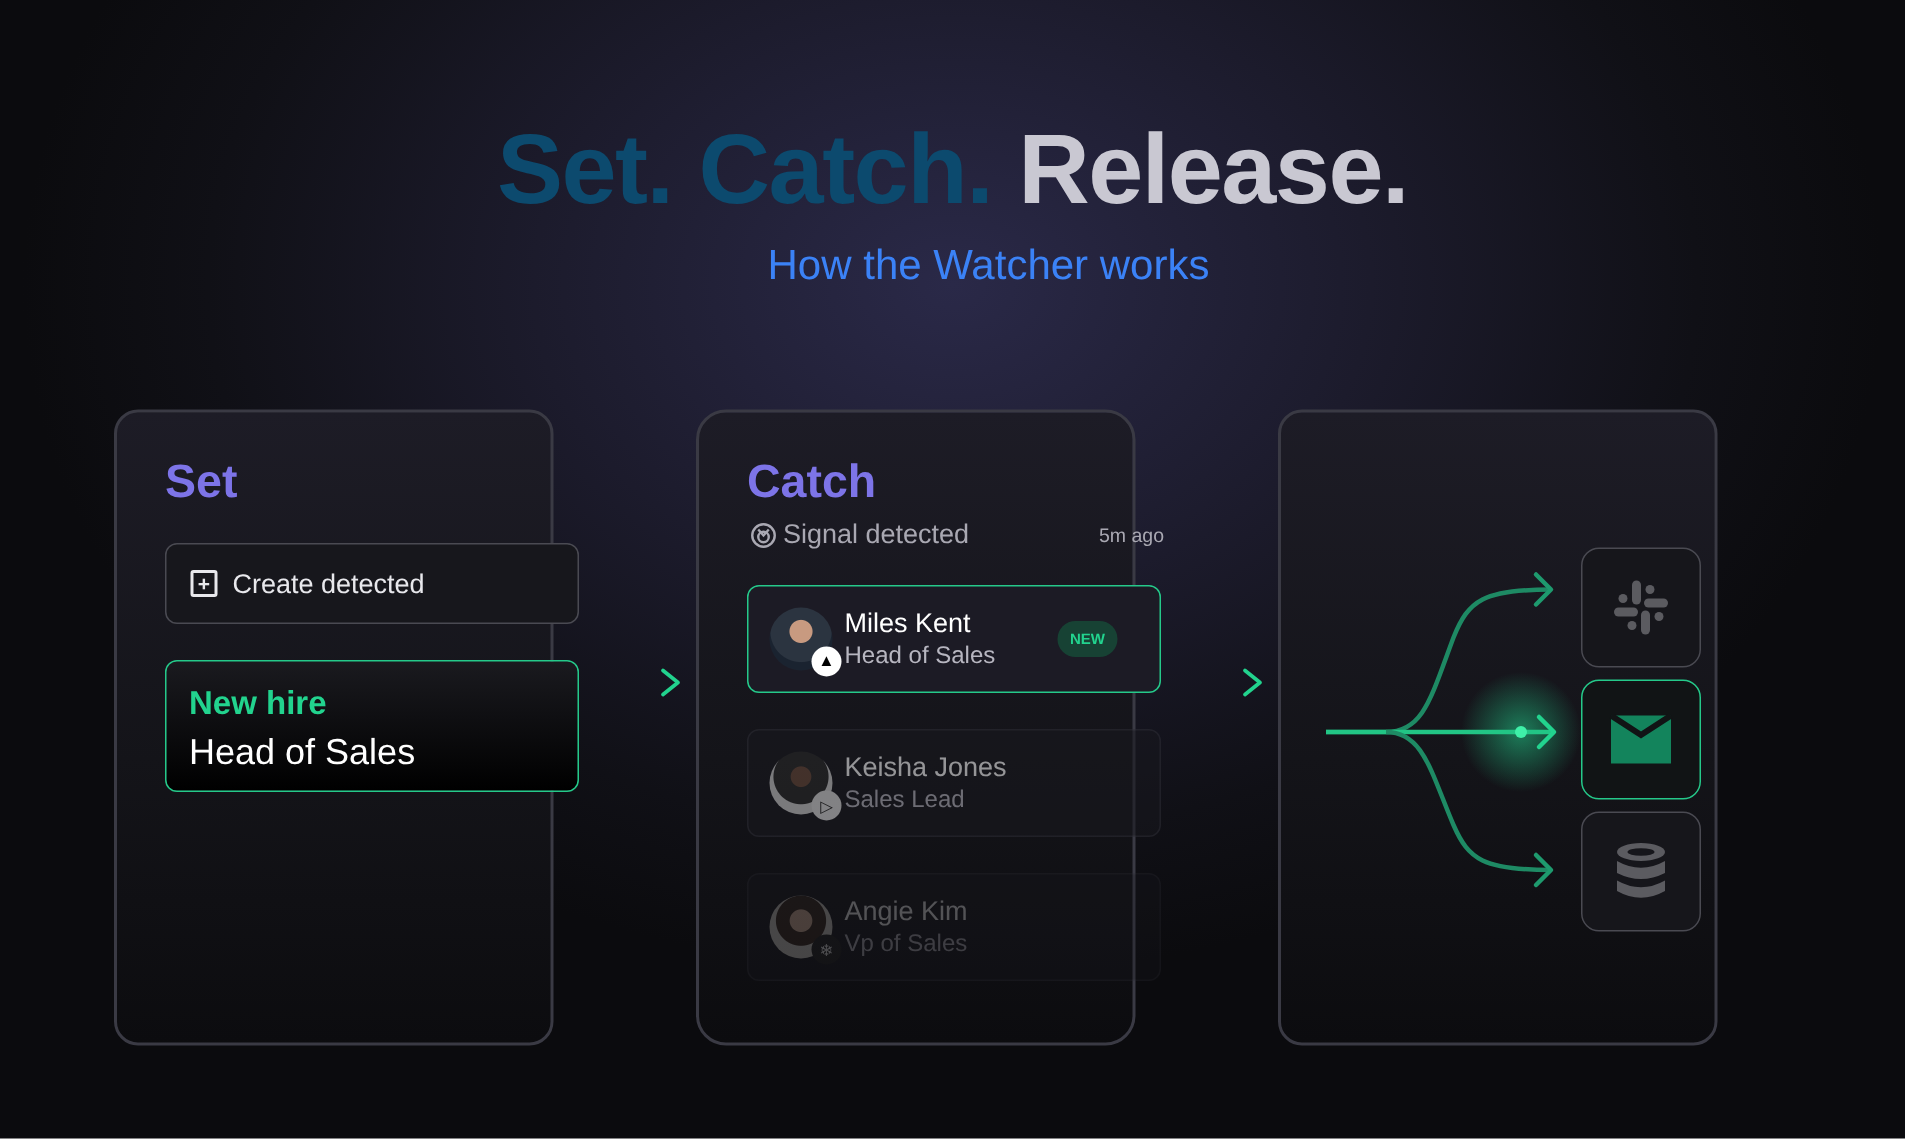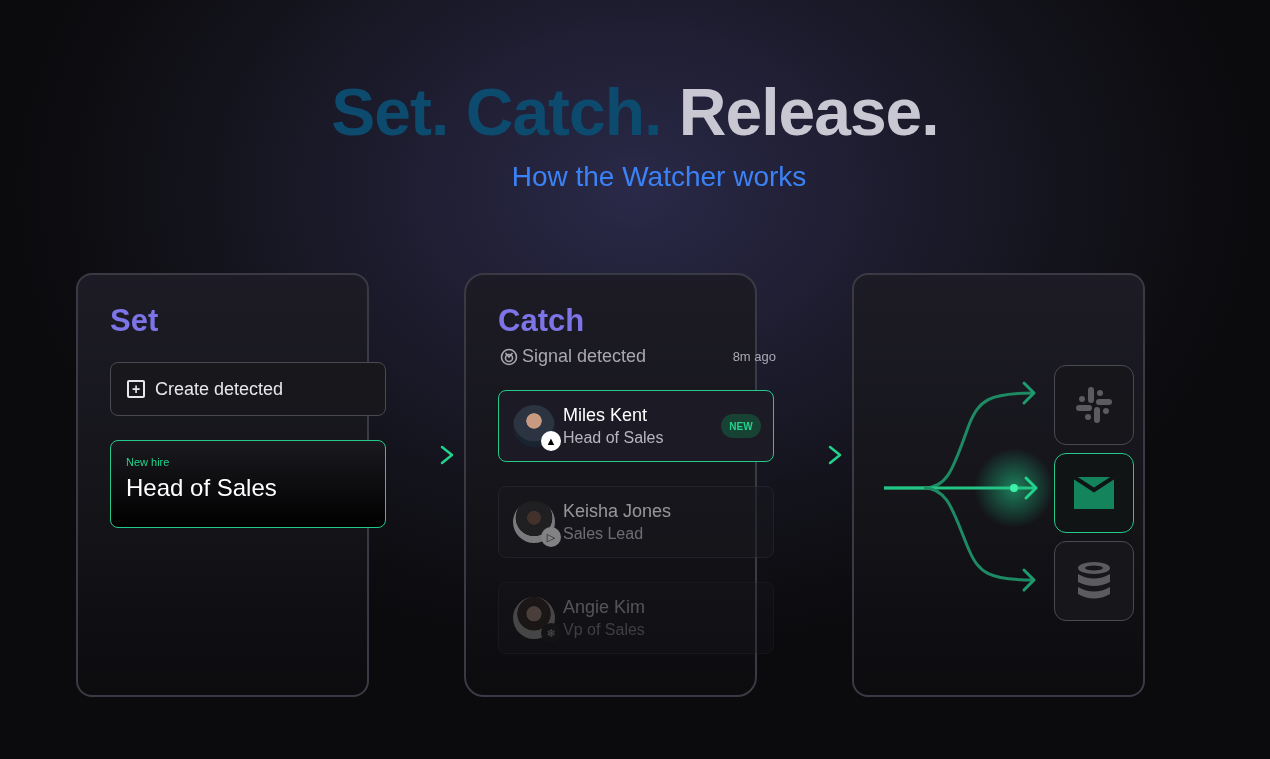--- a/index.html
+++ b/index.html
@@ -41,21 +41,21 @@
     width: 18px; height: 18px; border: 2px solid #e8e8ec; border-radius: 2px;
     display: flex; align-items: center; justify-content: center;
     font-size: 14px; font-weight: 700; line-height: 1;
   }
   .hire-card {
     position: absolute; left: 32px; top: 165px; width: 276px; height: 88px;
     border: 1.5px solid #25c98a; border-radius: 8px;
     background: linear-gradient(180deg, #1a1a1f 0%, #000 100%);
     padding: 15px 15px;
   }
-  .hire-label { font-size: 11px; font-weight: 400; color: #22d38e; }
+  .hire-label { font-size: 22px; font-weight: 700; color: #22d38e; }
   .hire-value { font-size: 24px; color: #fff; margin-top: 6px; }
   
   .signal-row {
     position: absolute; left: 34px; top: 71px; width: 276px;
     display: flex; align-items: center; justify-content: space-between;
   }
   .signal-left { display: flex; align-items: center; gap: 4px; font-size: 18px; color: #a9a8b2; }
   .signal-time { font-size: 13px; color: #a9a8b2; }
   .person {
     position: absolute; left: 32px; width: 276px; height: 72px;
@@ -68,21 +68,21 @@
   }
   .badge-icon {
     position: absolute; right: -6px; bottom: -4px; width: 20px; height: 20px;
     border-radius: 50%; display: flex; align-items: center; justify-content: center;
     font-size: 11px;
   }
   .pinfo { margin-left: 8px; }
   .pname { font-size: 18px; color: #fff; line-height: 24px; }
   .prole { font-size: 16px; color: #b7b6c0; line-height: 22px; }
   .new-pill {
-    position: absolute; right: 12px; top: 23px; width: 40px; height: 24px;
+    position: absolute; right: 28px; top: 23px; width: 40px; height: 24px;
     background: #174234; border-radius: 12px; color: #22d38e;
     font-size: 10px; font-weight: 700; display: flex; align-items: center; justify-content: center;
   }
   .dim1 { opacity: 0.55; }
   .dim2 { opacity: 0.28; }
   
   .dest {
     position: absolute; left: 200px; width: 80px; height: 80px;
     border: 1px solid #4a4a52; border-radius: 12px; background: #16161b;
     display: flex; align-items: center; justify-content: center;
@@ -127,21 +127,21 @@
   <div class="panel-title">Catch</div>
   <div class="signal-row">
     <div class="signal-left">
       <svg width="18" height="18" viewBox="0 0 18 18">
         <circle cx="9" cy="9" r="7.5" fill="none" stroke="#a9a8b2" stroke-width="1.6"></circle>
         <circle cx="9" cy="10" r="3.5" fill="none" stroke="#a9a8b2" stroke-width="1.6"></circle>
         <path d="M5.5 5 L9 9 L12.5 5" fill="none" stroke="#a9a8b2" stroke-width="1.6"></path>
       </svg>
       <span>Signal detected</span>
     </div>
-    <span class="signal-time">8m ago</span>
+    <span class="signal-time">5m ago</span>
   </div>
 
   <div class="person active" style="top:115px;">
     <div class="avatar" style="background:radial-gradient(circle at 50% 38%, #c89a80 0 22%, #2b3440 24% 60%, #1a2330 62%);">
       <span class="badge-icon" style="background:#fff;color:#000;">▲</span>
     </div>
     <div class="pinfo">
       <div class="pname">Miles Kent</div>
       <div class="prole">Head of Sales</div>
     </div>

